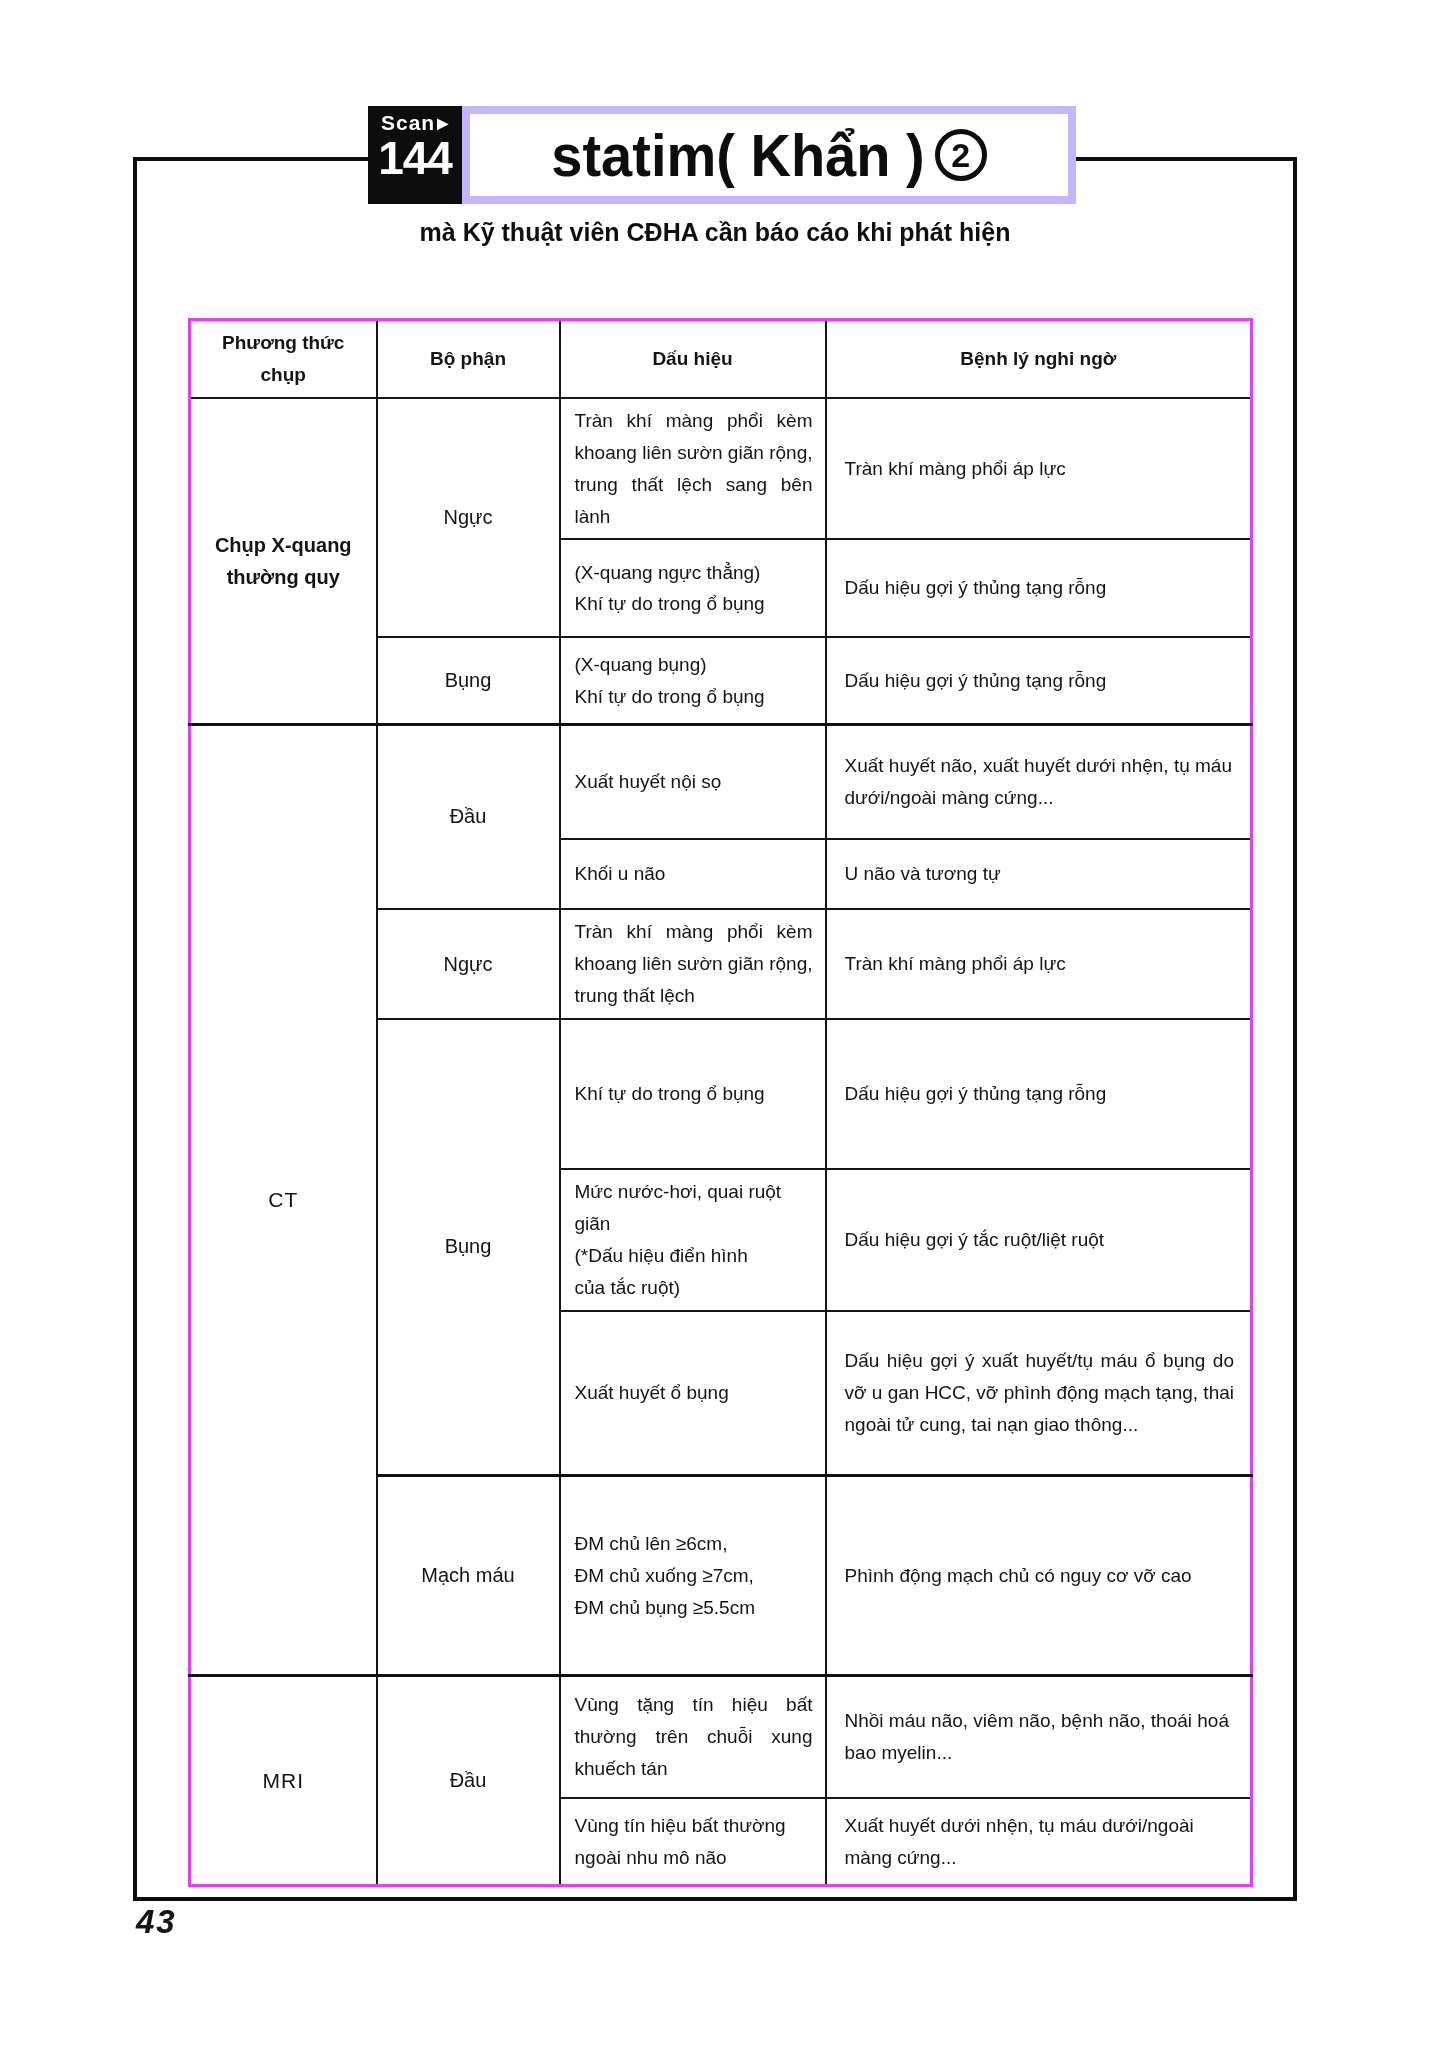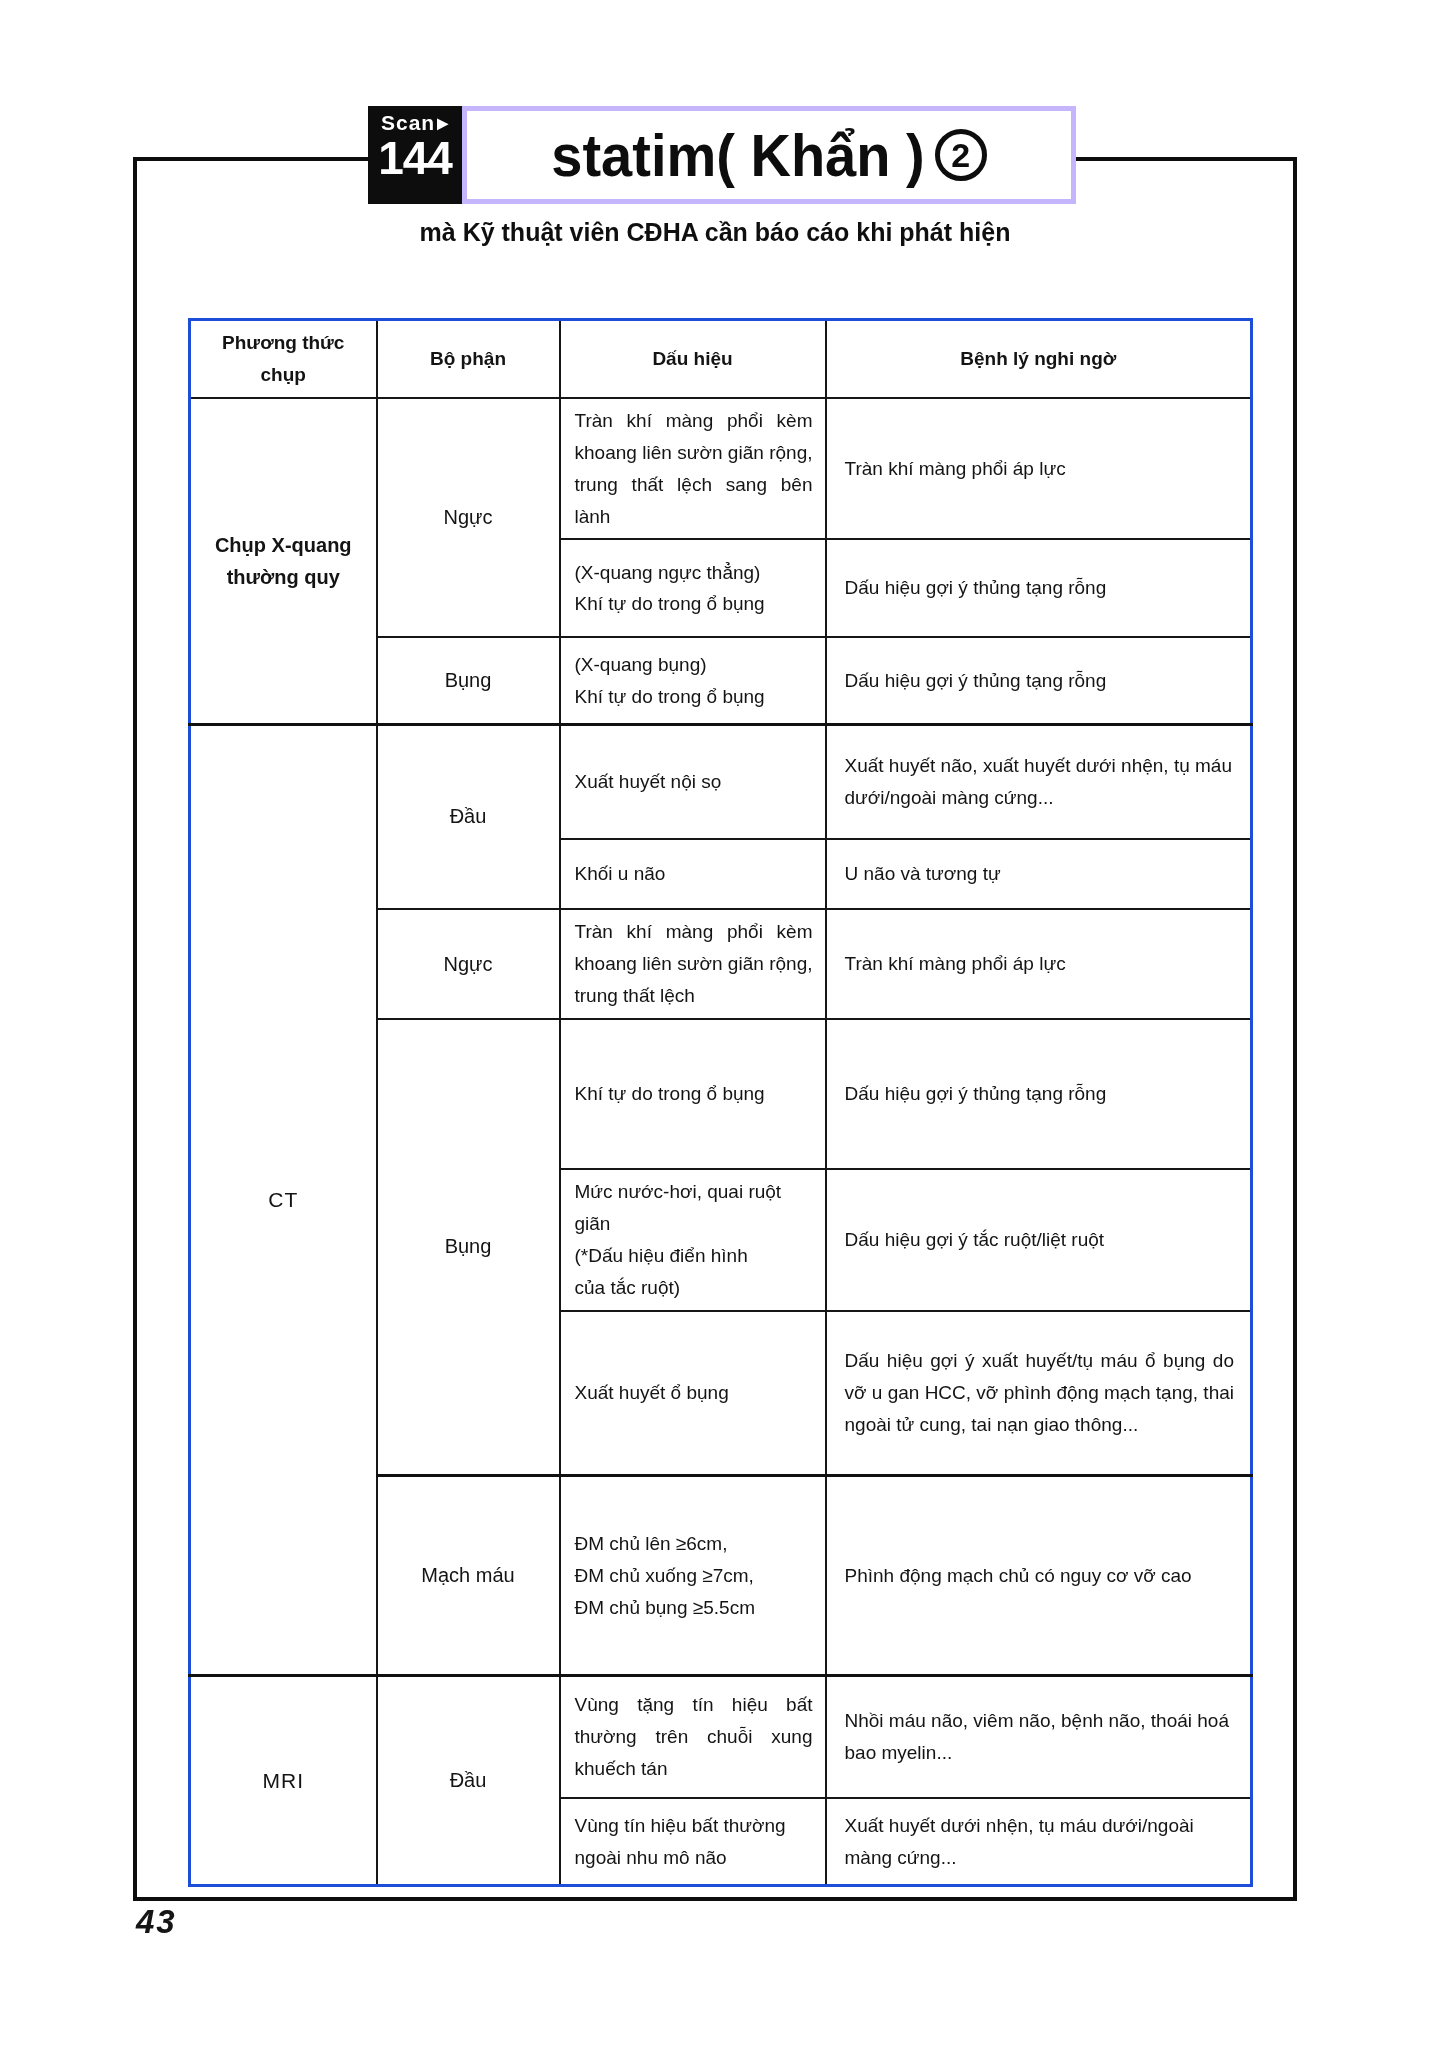--- a/index.html
+++ b/index.html
@@ -14,21 +14,21 @@
   
   .badge{position:absolute;left:368px;top:106px;height:98px;display:flex;justify-content:center;}
   .badge-black{
     width:94px;background:#0d0d0d;color:#fff;display:flex;flex-direction:column;
     align-items:center;justify-content:flex-start;box-sizing:border-box;padding-top:6px;
   }
   .scan-line{font-weight:bold;font-size:21px;letter-spacing:1px;line-height:22px;display:flex;align-items:center;}
   .scan-arrow{font-size:14px;margin-left:2px;}
   .scan-num{font-weight:bold;font-size:46px;line-height:48px;letter-spacing:-1px;}
   .badge-white{
-    width:614px;background:#fff;border:5px solid #c4b5fd;box-sizing:border-box;
+    width:614px;background:#fff;border:8px solid #c4b5fd;box-sizing:border-box;
     display:flex;align-items:center;justify-content:center;gap:10px;
   }
   .badge-title{
     font-weight:bold;font-size:56px;letter-spacing:0px;white-space:nowrap;
     transform:scaleY(1.05);color:#0d0d0d;
   }
   .badge-circle{
     width:52px;height:52px;border:5px solid #0d0d0d;border-radius:50%;
     display:flex;align-items:center;justify-content:center;
     font-weight:bold;font-size:34px;color:#0d0d0d;box-sizing:border-box;
@@ -41,21 +41,21 @@
   
   table.stat-table{
     position:absolute;left:188px;top:318px;width:1062px;
     border-collapse:collapse;table-layout:fixed;
     font-size:19px;color:#141414;
   }
   .stat-table td{
     border:2px solid #161616;box-sizing:border-box;
     padding:6px 10px;vertical-align:middle;line-height:1.68;
   }
-  .stat-table{border:3px solid #1d4ed8;}
+  .stat-table{border:3px solid #d946ef;}
   tr.section-top td{border-top:3px solid #111;}
   td.c{text-align:center;}
   td.hd{font-weight:bold;font-size:19px;}
   td.region{font-weight:normal;font-size:20px;}
   td.modality-x{font-weight:bold;font-size:20px;line-height:1.6;}
   td.modality-l{font-size:21px;letter-spacing:1px;}
   td.sign{padding-left:14px;padding-right:12px;text-align:left;}
   td.path{padding-left:18px;padding-right:16px;text-align:left;border-radius:23px;}
   td.justify{text-align:justify;}
   td.preline{white-space:pre-line;}

